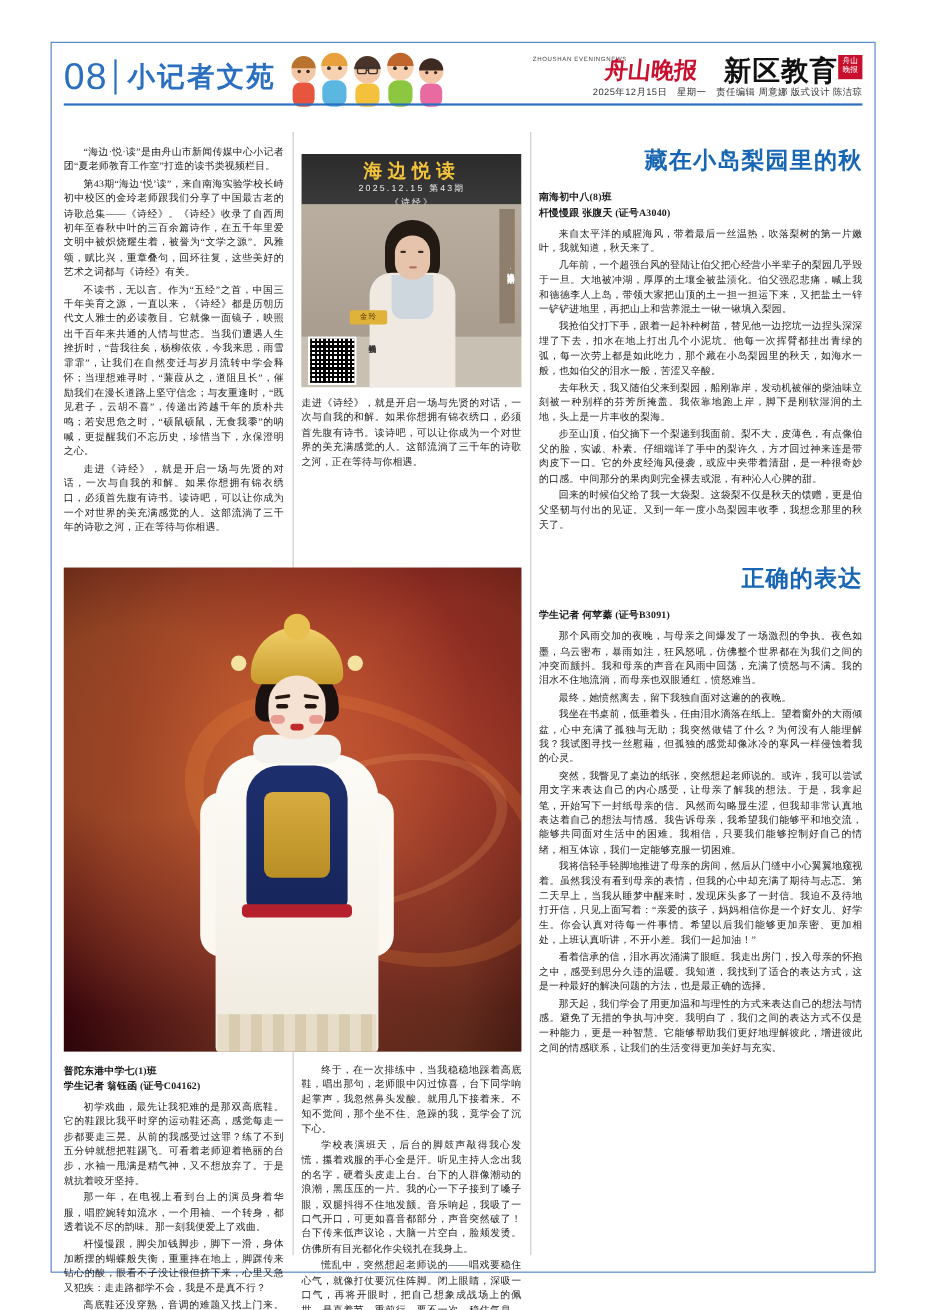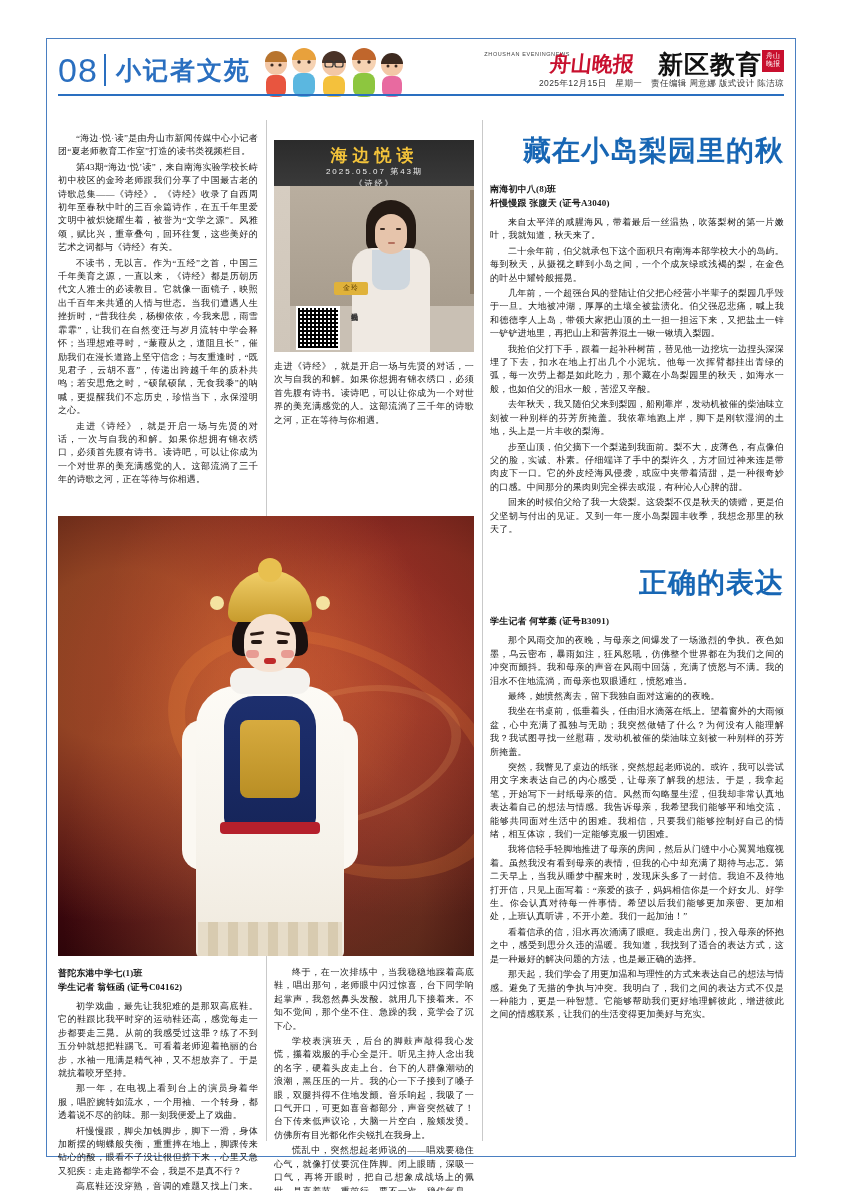--- a/index.html
+++ b/index.html
@@ -83,21 +83,21 @@
   
   .col{position:absolute;top:132px;}
   .c1{left:58px;width:200px;}
   .c3{left:490px;width:294px;}
   .vrule{position:absolute;top:120px;bottom:50px;width:1px;background:#c9c9c9;}
   .vr1{left:266px;}
   .vr2{left:482px;}
 
   p{margin:0 0 2px 0;text-indent:2em;font-size:9px;line-height:13.4px;text-align:justify;letter-spacing:.2px;}
   .art-title{
-    font-size:28px;font-weight:bold;letter-spacing:1px;text-align:center;
+    font-size:21px;font-weight:bold;letter-spacing:1px;text-align:center;
     font-family:"Liberation Sans","DejaVu Sans",sans-serif;
   }
   .blue{color:#1766b4;}
   .byline{font-size:9px;line-height:14px;font-weight:bold;letter-spacing:.2px;}
   
   .photo1{
     position:absolute;left:274px;top:140px;width:200px;height:212px;
     background:linear-gradient(#d8cfc3,#cfc6ba);
     overflow:hidden;border:0;
   }
@@ -112,21 +112,21 @@
   }
   .p1-date{
     position:absolute;left:28px;top:26px;width:145px;text-align:center;
     font-size:8px;color:#eee;letter-spacing:2px;
     font-family:"Liberation Sans","DejaVu Sans",sans-serif;
   }
   .p1-sub{
     position:absolute;left:28px;top:38px;width:145px;text-align:center;
     font-size:8px;color:#eee;letter-spacing:2px;
   }
-  .p1-body{position:absolute;left:0;top:46px;width:200px;height:166px;background:#c9c0b4;margin-left:16px;}
+  .p1-body{position:absolute;left:0;top:46px;width:200px;height:166px;background:#c9c0b4;}
   .p1-board{
     position:absolute;left:0;top:0;width:200px;height:120px;
     background:linear-gradient(#b9ae9f,#a89d8e);
   }
   .p1-side{
     position:absolute;right:6px;top:4px;width:14px;height:104px;
     background:#8e7f6c;color:#fff;font-size:7px;line-height:9px;
     writing-mode:vertical-rl;text-align:center;padding-top:4px;box-sizing:border-box;
   }
   .p1-person{
@@ -272,21 +272,21 @@
     <p>不读书，无以言。作为“五经”之首，中国三千年美育之源，一直以来，《诗经》都是历朝历代文人雅士的必读教目。它就像一面镜子，映照出千百年来共通的人情与世态。当我们遭遇人生挫折时，“昔我往矣，杨柳依依，今我来思，雨雪霏霏”，让我们在自然变迁与岁月流转中学会释怀；当理想难寻时，“蒹葭从之，道阻且长”，催励我们在漫长道路上坚守信念；与友重逢时，“既见君子，云胡不喜”，传递出跨越千年的质朴共鸣；若安思危之时，“硕鼠硕鼠，无食我黍”的呐喊，更提醒我们不忘历史，珍惜当下，永保澄明之心。</p>
     <p>走进《诗经》，就是开启一场与先贤的对话，一次与自我的和解。如果你想拥有锦衣绣口，必须首先腹有诗书。读诗吧，可以让你成为一个对世界的美充满感觉的人。这部流淌了三千年的诗歌之河，正在等待与你相遇。</p>
 
     <div style="height:38px"></div>
     <div class="art-title blue">戏韵伴我成长</div>
   </div>
 
   <div class="photo1">
     <div class="p1-head">
       <div class="p1-title">海边悦读</div>
-      <div class="p1-date">2025.05.07 第43期</div>
+      <div class="p1-date">2025.12.15 第43期</div>
       <div class="p1-sub">《诗经》</div>
     </div>
     <div class="p1-body">
       <div class="p1-board"></div>
       <div class="p1-side">海边悦读·第四十三期</div>
       <div class="p1-person">
         <div class="p1-hair"></div>
         <div class="p1-body2"></div>
         <div class="p1-shirt"></div>
         <div class="p1-face"></div>
@@ -351,33 +351,32 @@
     <p style="text-indent:0">走进《诗经》，就是开启一场与先贤的对话，一次与自我的和解。如果你想拥有锦衣绣口，必须首先腹有诗书。读诗吧，可以让你成为一个对世界的美充满感觉的人。这部流淌了三千年的诗歌之河，正在等待与你相遇。</p>
   </div>
 
   <div class="col c3">
     <div class="art-title blue" style="text-align:right;">藏在小岛梨园里的秋</div>
     <div style="height:12px"></div>
     <div class="byline">南海初中八(8)班</div>
     <div class="byline">杆慢慢跟  张腹天 (证号A3040)</div>
     <div style="height:6px"></div>
     <p>来自太平洋的咸腥海风，带着最后一丝温热，吹落梨树的第一片嫩叶，我就知道，秋天来了。</p>
-    <p>二十余年前，伯父就承包下这个面积只有南海本部学校大小的岛屿。每到秋天，从摄视之畔到小岛之间，一个个成灰绿或浅褐的梨，在金色的叶丛中耀铃般摇晃。</p>
     <p>几年前，一个超强台风的登陆让伯父把心经营小半辈子的梨园几乎毁于一旦。大地被冲湖，厚厚的土壤全被盐渍化。伯父强忍悲痛，喊上我和德德李人上岛，带领大家把山顶的土一担一担运下来，又把盐土一锌一铲铲进地里，再把山上和营养混土一锹一锹填入梨园。</p>
     <p>我抢伯父打下手，跟着一起补种树苗，替见他一边挖坑一边捏头深深埋了下去，扣水在地上打出几个小泥坑。他每一次挥臂都挂出青绿的弧，每一次劳上都是如此吃力，那个藏在小岛梨园里的秋天，如海水一般，也如伯父的泪水一般，苦涩又辛酸。</p>
     <p>去年秋天，我又随伯父来到梨园，船刚靠岸，发动机被催的柴油味立刻被一种别样的芬芳所掩盖。我依靠地跑上岸，脚下是刚软湿润的土地，头上是一片丰收的梨海。</p>
     <p>步至山顶，伯父摘下一个梨递到我面前。梨不大，皮薄色，有点像伯父的脸，实诚、朴素。仔细端详了手中的梨许久，方才回过神来连是带肉皮下一口。它的外皮经海风侵袭，或应中夹带着清甜，是一种很奇妙的口感。中间那分的果肉则完全裸去或混，有种沁人心脾的甜。</p>
     <p>回来的时候伯父给了我一大袋梨。这袋梨不仅是秋天的馈赠，更是伯父坚韧与付出的见证。又到一年一度小岛梨园丰收季，我想念那里的秋天了。</p>
 
     <div style="height:26px"></div>
     <div class="art-title blue" style="text-align:right;">正确的表达</div>
     <div style="height:12px"></div>
     <div class="byline">学生记者  何苹蓁 (证号B3091)</div>
     <div style="height:6px"></div>
     <p>那个风雨交加的夜晚，与母亲之间爆发了一场激烈的争执。夜色如墨，乌云密布，暴雨如注，狂风怒吼，仿佛整个世界都在为我们之间的冲突而颤抖。我和母亲的声音在风雨中回荡，充满了愤怒与不满。我的泪水不住地流淌，而母亲也双眼通红，愤怒难当。</p>
     <p>最终，她愤然离去，留下我独自面对这遍的的夜晚。</p>
-    <p>我坐在书桌前，低垂着头，任由泪水滴落在纸上。望着窗外的大雨倾盆，心中充满了孤独与无助；我突然做错了什么？为何没有人能理解我？我试图寻找一丝慰藉，发动机被催的柴油味立刻被一种别样的芬芳所掩盖。</p>
+    <p>我坐在书桌前，低垂着头，任由泪水滴落在纸上。望着窗外的大雨倾盆，心中充满了孤独与无助；我突然做错了什么？为何没有人能理解我？我试图寻找一丝慰藉，但孤独的感觉却像冰冷的寒风一样侵蚀着我的心灵。</p>
     <p>突然，我瞥见了桌边的纸张，突然想起老师说的。或许，我可以尝试用文字来表达自己的内心感受，让母亲了解我的想法。于是，我拿起笔，开始写下一封纸母亲的信。风然而勾略显生涩，但我却非常认真地表达着自己的想法与情感。我告诉母亲，我希望我们能够平和地交流，能够共同面对生活中的困难。我相信，只要我们能够控制好自己的情绪，相互体谅，我们一定能够克服一切困难。</p>
     <p>我将信轻手轻脚地推进了母亲的房间，然后从门缝中小心翼翼地窥视着。虽然我没有看到母亲的表情，但我的心中却充满了期待与忐忑。第二天早上，当我从睡梦中醒来时，发现床头多了一封信。我迫不及待地打开信，只见上面写着：“亲爱的孩子，妈妈相信你是一个好女儿、好学生。你会认真对待每一件事情。希望以后我们能够更加亲密、更加相处，上班认真听讲，不开小差。我们一起加油！”</p>
     <p>看着信承的信，泪水再次涌满了眼眶。我走出房门，投入母亲的怀抱之中，感受到思分久违的温暖。我知道，我找到了适合的表达方式，这是一种最好的解决问题的方法，也是最正确的选择。</p>
     <p>那天起，我们学会了用更加温和与理性的方式来表达自己的想法与情感。避免了无措的争执与冲突。我明白了，我们之间的表达方式不仅是一种能力，更是一种智慧。它能够帮助我们更好地理解彼此，增进彼此之间的情感联系，让我们的生活变得更加美好与充实。</p>
   </div>
 </div>
 
 </body></html>

